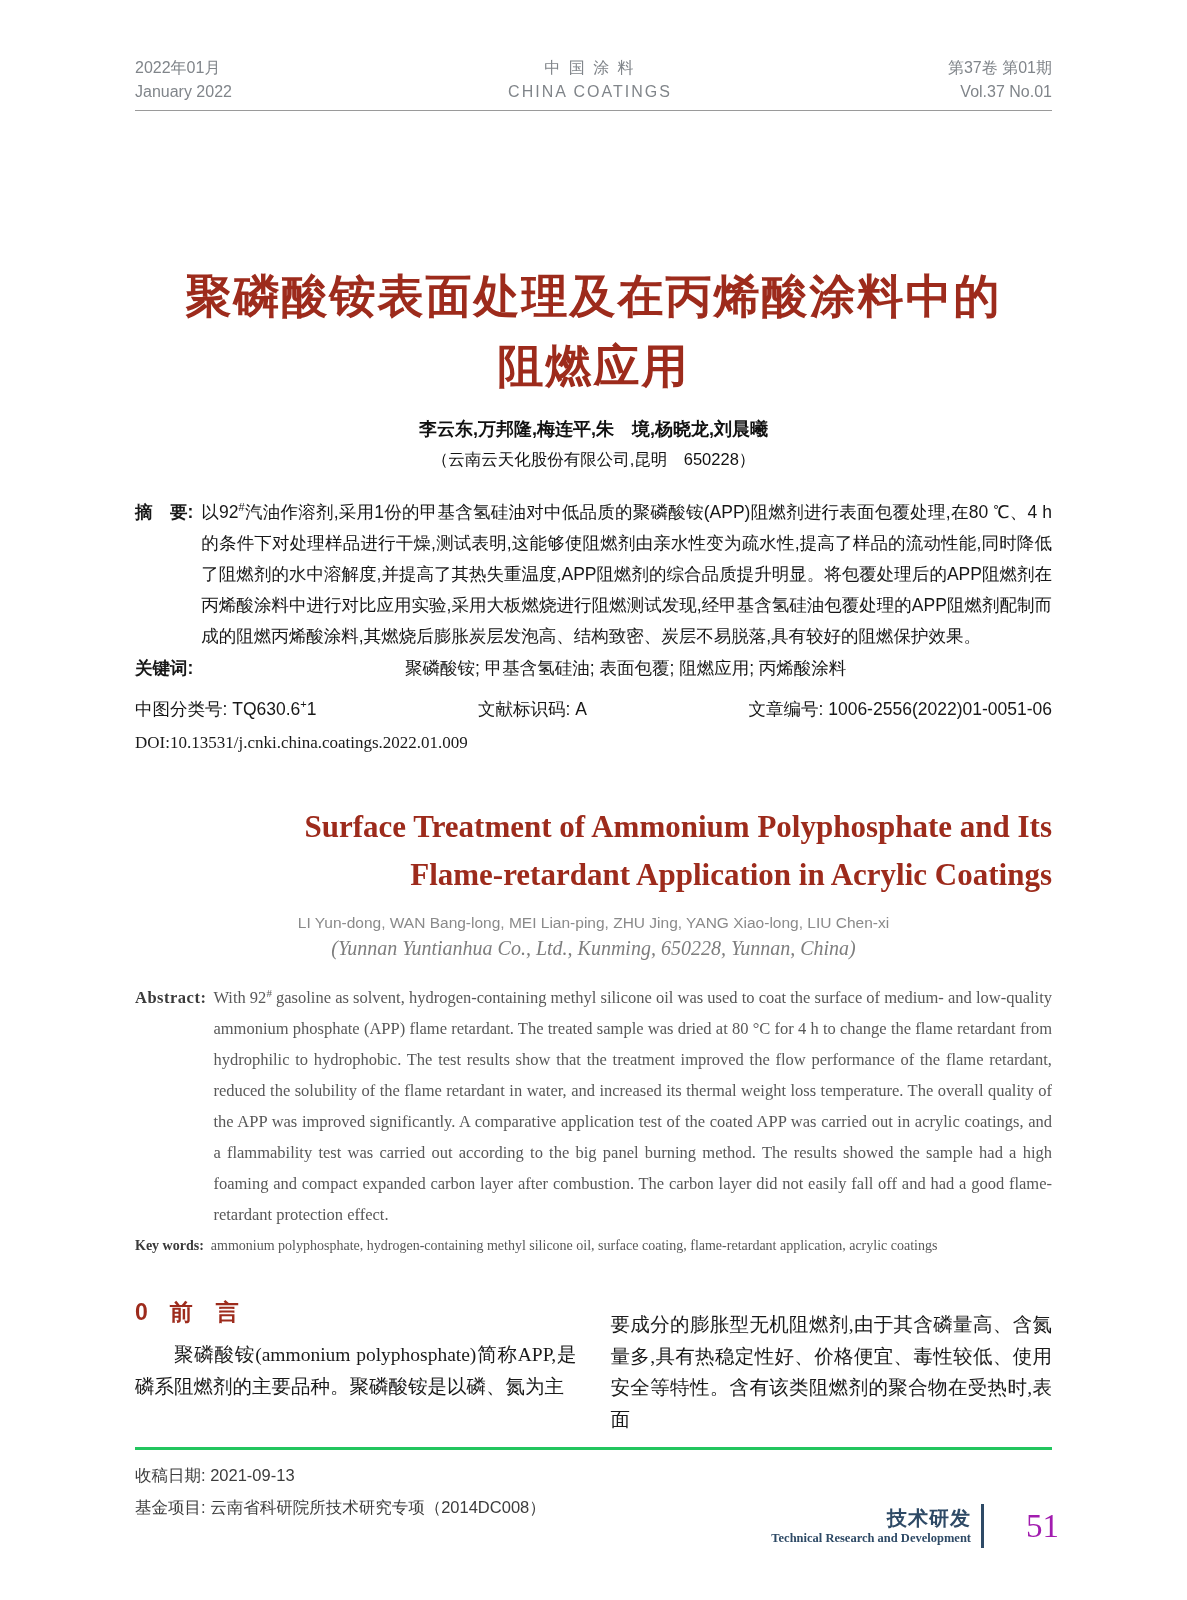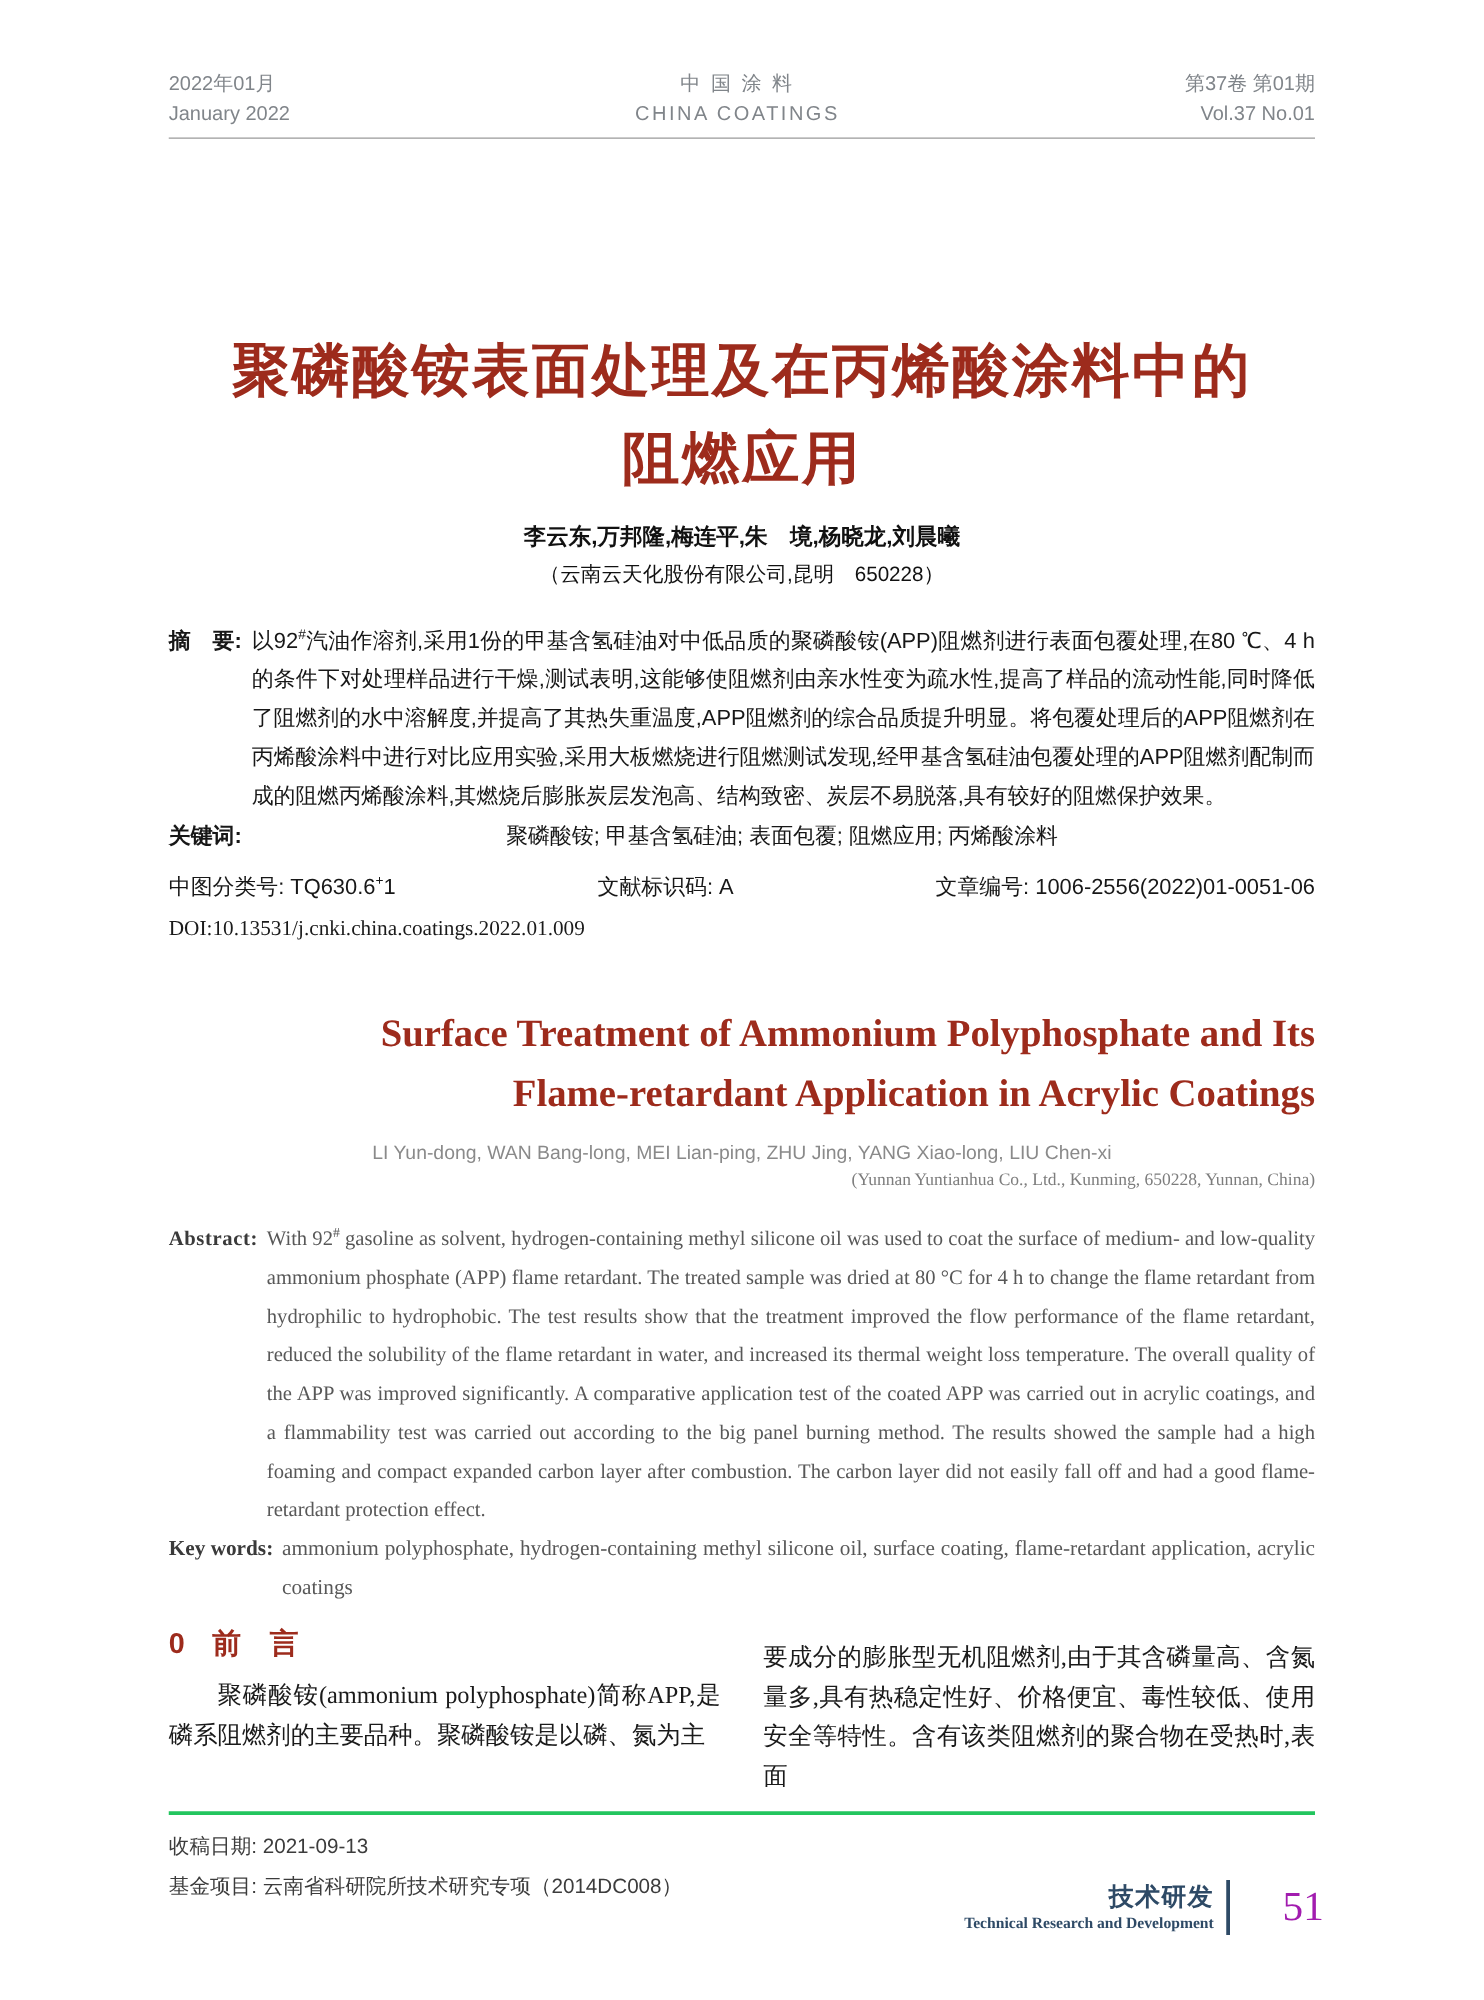--- a/index.html
+++ b/index.html
@@ -46,32 +46,32 @@
     font-size:17.5px; line-height:30px; color:#171717;
   }
   .doi { margin-top:9px; font-family:"Liberation Serif", serif; font-size:17px; color:#1a1a1a; }
   
   .title-en {
     margin-top:50px; text-align:right;
     font-family:"Liberation Serif", serif; font-weight:bold;
     color:#9d2b1c; font-size:31px; line-height:48px;
   }
   .authors-en { margin-top:15px; text-align:center; font-size:15.5px; color:#8a8a8a; }
-  .affil-en   { margin-top:5px;  text-align:right; font-family:"Liberation Serif", serif;
-                font-size:14px; color:#7d7d7d; }
+  .affil-en   { margin-top:5px;  text-align:center; font-family:"Liberation Serif", serif;
+                font-style:italic; font-size:20px; color:#7d7d7d; }
   
   .abs-en {
     margin-top:22px; font-family:"Liberation Serif", serif;
     font-size:16.5px; line-height:31px; color:#585858;
   }
   .abs-en .lbl { font-family:"Liberation Serif", serif; color:#3a3a3a; margin-right:7px; letter-spacing:0.5px; }
-  .kw-en { font-family:"Liberation Serif", serif; font-size:17px; line-height:31px; color:#585858; }
+  .kw-en { font-family:"Liberation Serif", serif; font-size:14px; line-height:31px; color:#585858;align-items:flex-end; }
   .kw-en .lbl { color:#3a3a3a; margin-right:7px; }
   
-  .intro-cols { margin-top:14px; display:flex; gap:34px; }
+  .intro-cols { margin-top:36px; display:flex; gap:34px; }
   .intro-col { width:calc(50% - 17px); }
   .sec-head { color:#9d2b1c; font-weight:bold; font-size:23px; line-height:30px; margin-bottom:12px; }
   .sec-head .num { margin-right:22px; }
   .intro-p {
     font-family:"Liberation Serif", serif; font-size:19.5px; line-height:31.5px;
     color:#1a1a1a; text-align:justify;
   }
   .intro-p.indent { text-indent:2em; }
   .intro-col.right { padding-top:12px; }
   

